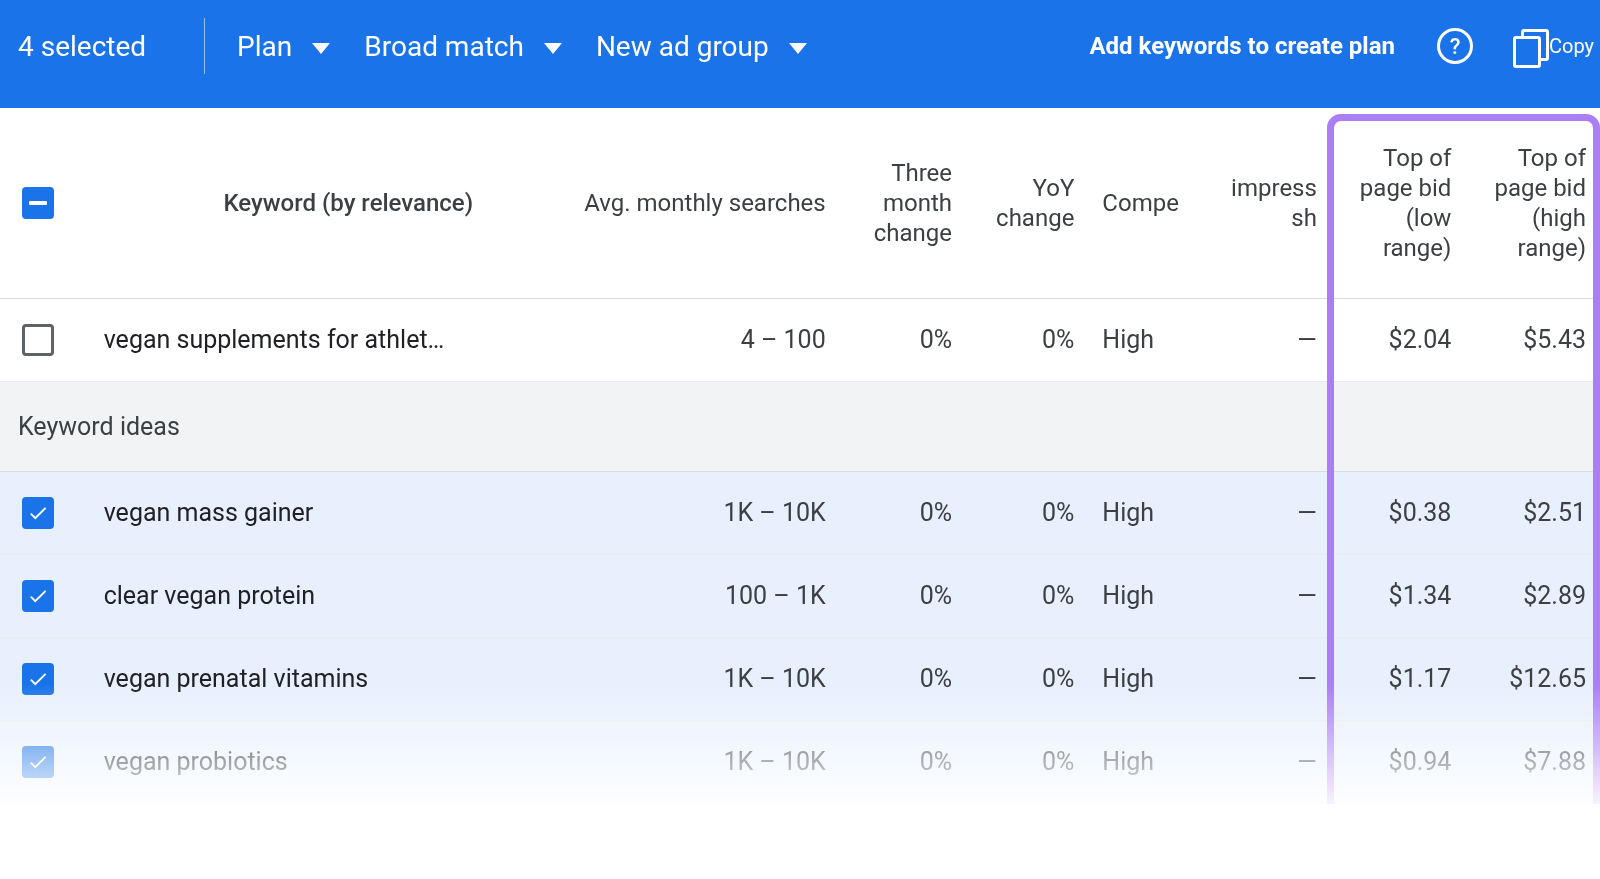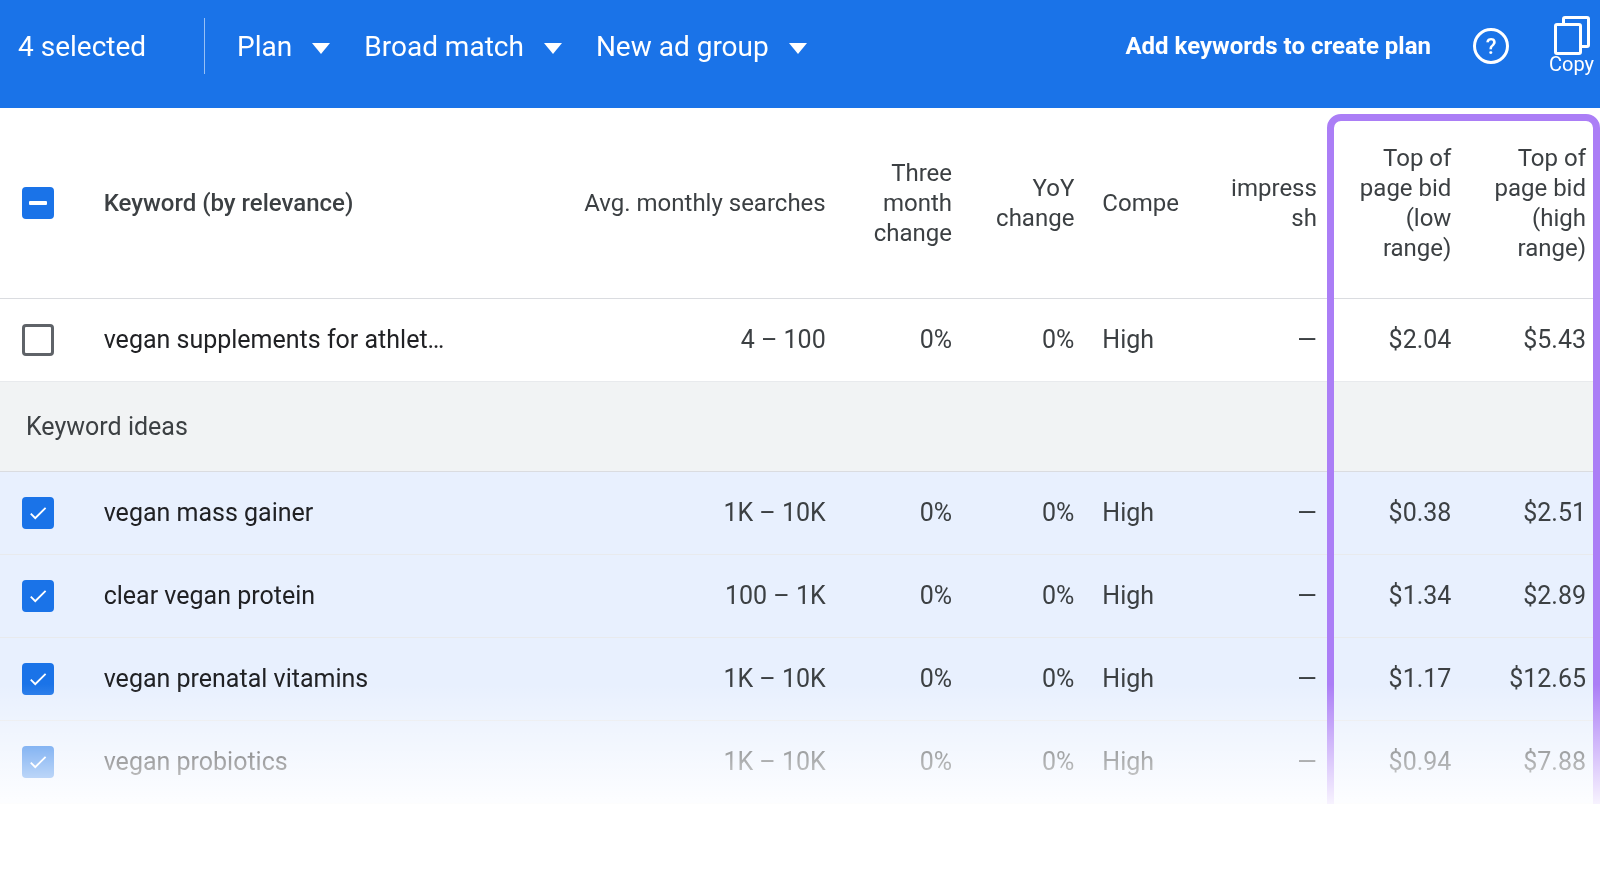--- a/index.html
+++ b/index.html
@@ -62,21 +62,21 @@
     border-radius: 50%;
     display: flex; align-items: center; justify-content: center;
     font-size: 22px;
     font-weight: 500;
     cursor: pointer;
     margin-left: 8px;
     margin-right: 6px;
   }
   .toolbar .copy-group {
     display: flex;
-    flex-direction: column;
+    flex-direction: row;
     align-items: center;
     gap: 2px;
     cursor: pointer;
     padding-right: 0;
     margin-right: -6px;
   }
   .copy-icon {
     width: 34px; height: 34px;
     position: relative;
   }
@@ -103,21 +103,21 @@
     font-size: 24px;
     color: #3c4043;
     padding: 18px 14px;
     vertical-align: middle;
     border-bottom: 1px solid #dadce0;
     background: #fff;
     line-height: 1.25;
     overflow: hidden;
     white-space: normal;
   }
-  thead th.k { text-align: left; font-weight:500;}
+  thead th.k { text-align: right; font-weight:500;}
   thead tr { height: 190px; }
   tbody td {
     padding: 0 14px;
     height: 83px;
     font-size: 25px;
     color: #3c4043;
     border-bottom: 1px solid #e8eaed;
     text-align: right;
     white-space: nowrap;
     overflow: hidden;
@@ -237,21 +237,21 @@
     <td class="k">vegan supplements for athlet…</td>
     <td>4 – 100</td>
     <td>0%</td>
     <td>0%</td>
     <td style="text-align:left">High</td>
     <td>—</td>
     <td>$2.04</td>
     <td>$5.43</td>
   </tr>
         <tr class="section">
-          <td colspan="9" style="padding-left:26px">Keyword ideas</td>
+          <td colspan="9" style="padding-left:18px">Keyword ideas</td>
         </tr>
         <tr class="selected">
     <td class="col-check"><span class="cb checked">
               <svg viewBox="0 0 24 24">
                 <path fill="#fff" d="M9 16.2 4.8 12l-1.4 1.4L9 19 21 7l-1.4-1.4z"></path>
               </svg>
             </span></td>
     <td class="k">vegan mass gainer</td>
     <td>1K – 10K</td>
     <td>0%</td>

